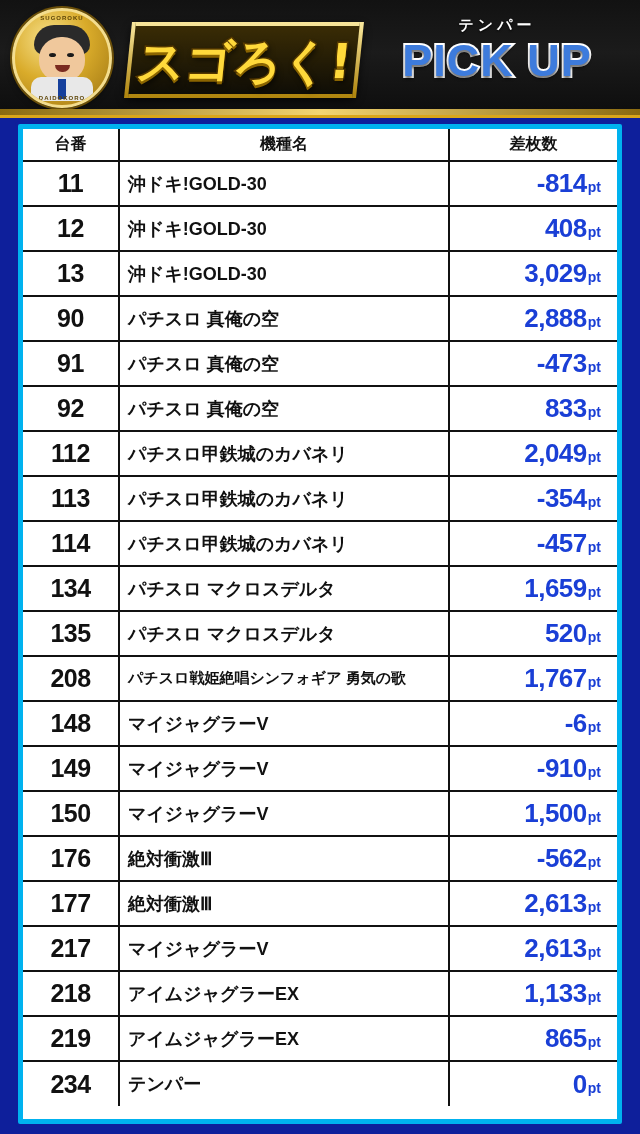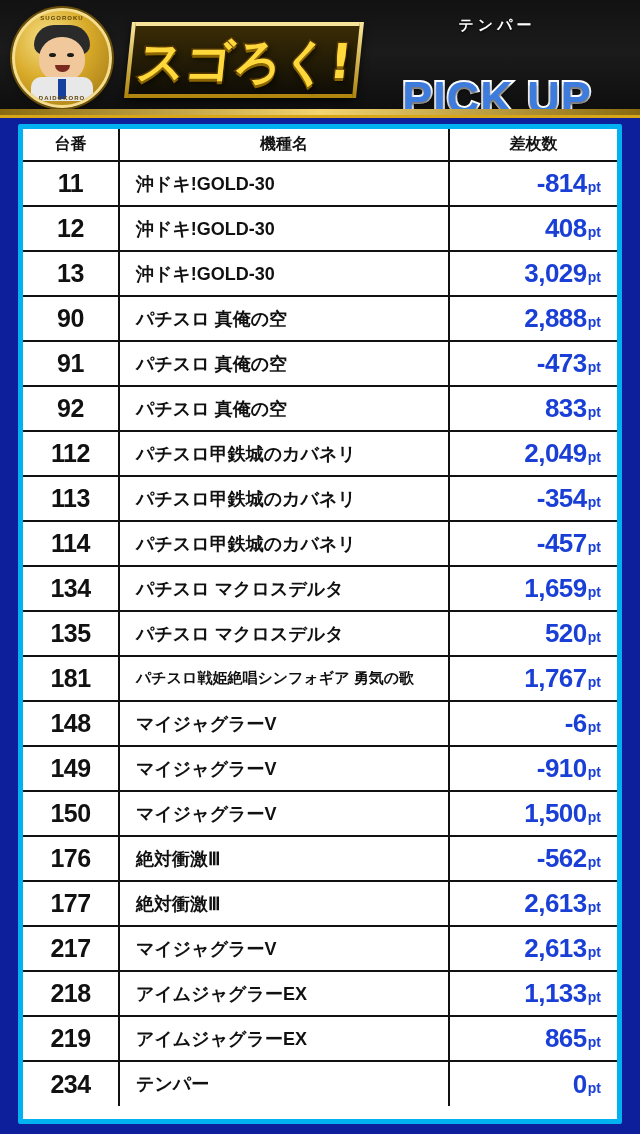--- a/index.html
+++ b/index.html
@@ -142,21 +142,20 @@
   }
   .pickup .main {
     font-size: 45px;
     font-weight: bold;
     color: #3d7bdc;
     -webkit-text-stroke: 4px #ffffff;
     paint-order: stroke fill;
     letter-spacing: 1px;
     line-height: 1.15;
     text-shadow: 0 3px 3px rgba(0,0,0,.55);
-    margin-top: 37px;
   }
 
   
   .table-wrap {
     position: absolute;
     left: 18px;
     top: 124px;
     width: 604px;
     height: 1000px;
     background: #ffffff;
@@ -195,21 +194,21 @@
 
   .cell-no {
     text-align: center;
     font-size: 25px;
     font-weight: bold;
     color: #111;
     letter-spacing: -0.5px;
   }
   .cell-name {
     text-align: left;
-    padding-left: 16px;
+    padding-left: 8px;
     font-size: 18px;
     font-weight: bold;
     color: #111;
     white-space: nowrap;
     overflow: hidden;
   }
   .cell-name.small { font-size: 15px; }
   .cell-pt {
     text-align: right;
     padding-right: 16px;
@@ -319,21 +318,21 @@
             <td class="cell-no">134</td>
             <td class="cell-name">パチスロ マクロスデルタ</td>
             <td class="cell-pt"><span class="val">1,659</span><span class="unit">pt</span></td>
           </tr>
           <tr>
             <td class="cell-no">135</td>
             <td class="cell-name">パチスロ マクロスデルタ</td>
             <td class="cell-pt"><span class="val">520</span><span class="unit">pt</span></td>
           </tr>
           <tr>
-            <td class="cell-no">181</td>
+            <td class="cell-no">208</td>
             <td class="cell-name small">パチスロ戦姫絶唱シンフォギア 勇気の歌</td>
             <td class="cell-pt"><span class="val">1,767</span><span class="unit">pt</span></td>
           </tr>
           <tr>
             <td class="cell-no">148</td>
             <td class="cell-name">マイジャグラーV</td>
             <td class="cell-pt"><span class="val">-6</span><span class="unit">pt</span></td>
           </tr>
           <tr>
             <td class="cell-no">149</td>

